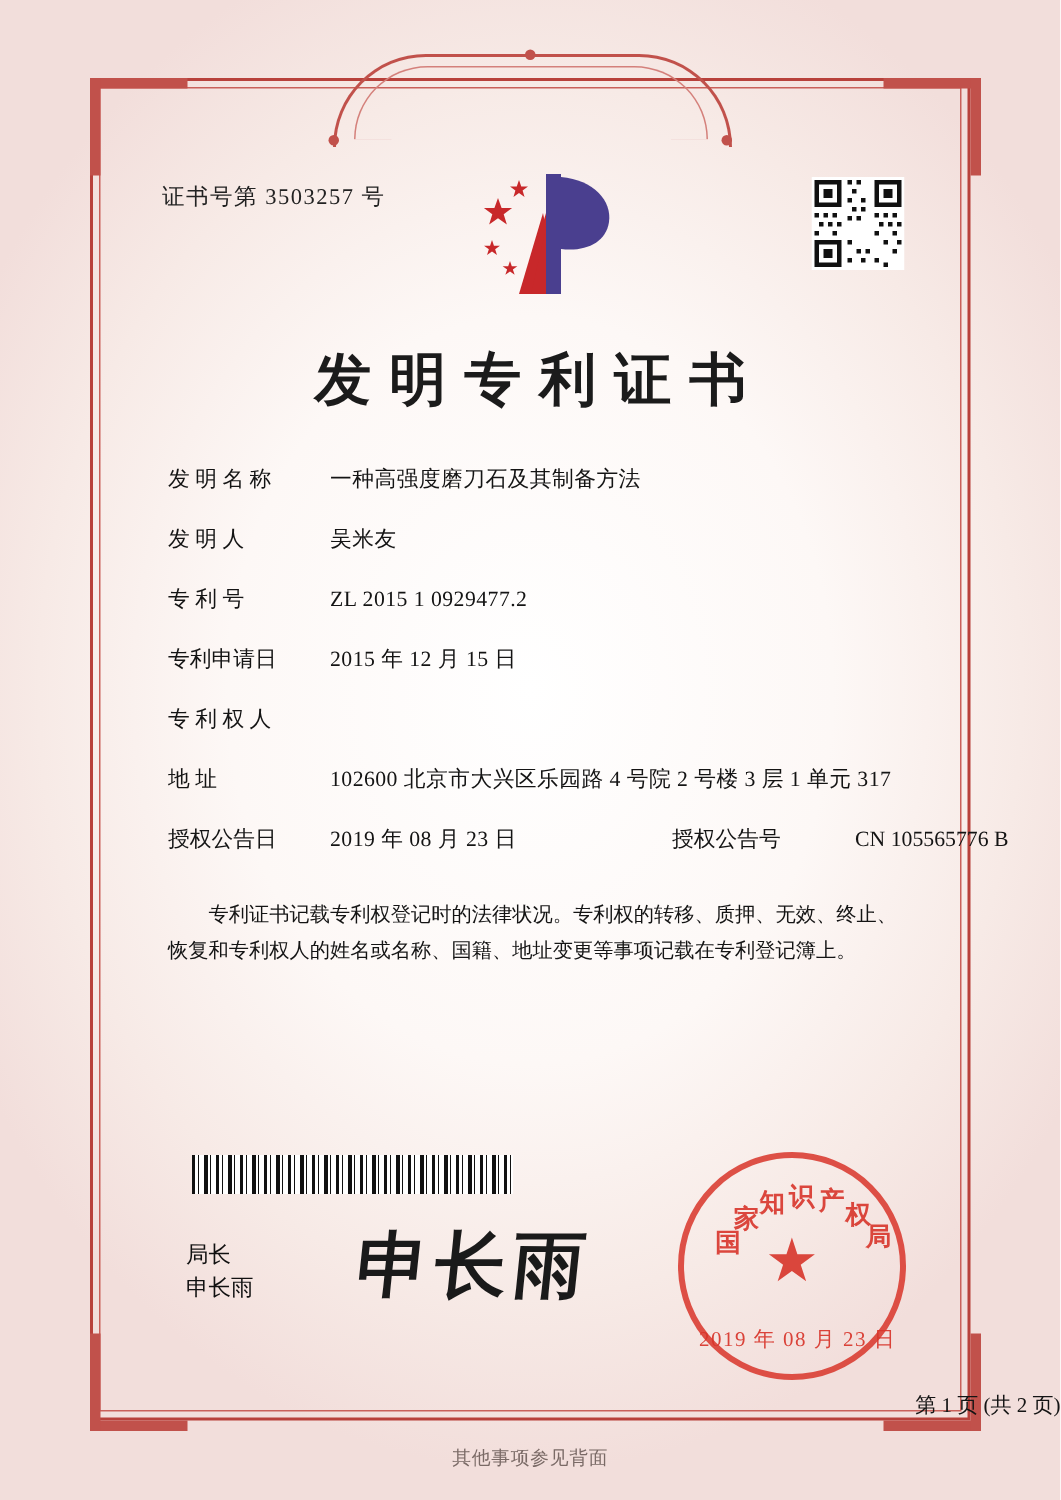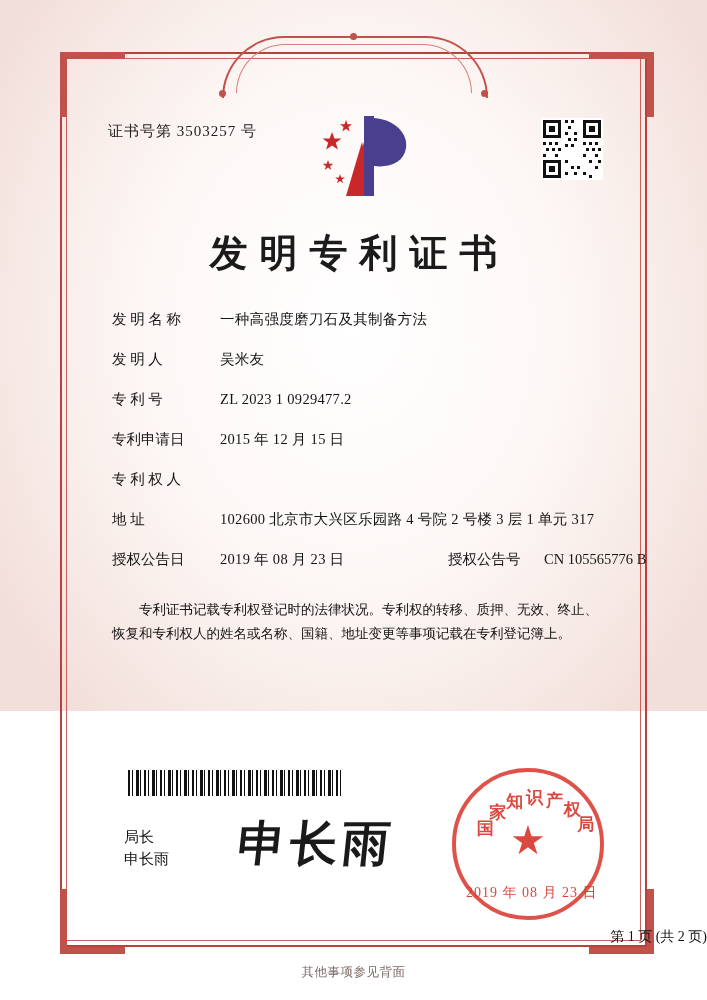--- a/index.html
+++ b/index.html
@@ -13,21 +13,21 @@
     font-family: "Liberation Serif", "DejaVu Serif", serif;
     color: #1a1a1a;
     position: relative;
     overflow: hidden;
   }
 
   
   .sheet {
     position: absolute;
     left: 0; top: 0;
-    width: 707px; height: 711px;
+    width: 707px; height: 1000px;
     background:
       radial-gradient(ellipse 420px 520px at 50% 46%, #ffffff 0%, #fdf8f6 48%, #f7eae6 78%, #f2dedb 100%);
   }
 
   
   .frame-outer {
     position: absolute;
     left: 60px; top: 52px;
     width: 587px; height: 895px;
     border: 2px solid #b8413b;
@@ -141,20 +141,21 @@
     flex: 0 0 auto;
     width: 228px;
   }
   .field-label2 {
     flex: 0 0 auto;
     width: 96px;
     letter-spacing: 0px;
   }
   .field-value2 {
     flex: 1 1 auto;
+    margin-left: 26px;
   }
 
   
   .body-text {
     position: absolute;
     left: 112px; top: 598px;
     width: 486px;
     font-size: 13.5px;
     line-height: 24px;
     color: #141414;
@@ -359,21 +360,21 @@
       <span class="field-value">一种高强度磨刀石及其制备方法</span>
     </div>
 
     <div class="field-row">
       <span class="field-label spread">发 明 人</span>
       <span class="field-value">吴米友</span>
     </div>
 
     <div class="field-row">
       <span class="field-label spread">专 利 号</span>
-      <span class="field-value">ZL 2023 1 0929477.2</span>
+      <span class="field-value">ZL 2015 1 0929477.2</span>
     </div>
 
     <div class="field-row">
       <span class="field-label spread">专利申请日</span>
       <span class="field-value">2015 年 12 月 15 日</span>
     </div>
 
     <div class="field-row">
       <span class="field-label spread">专 利 权 人</span>
     </div>

